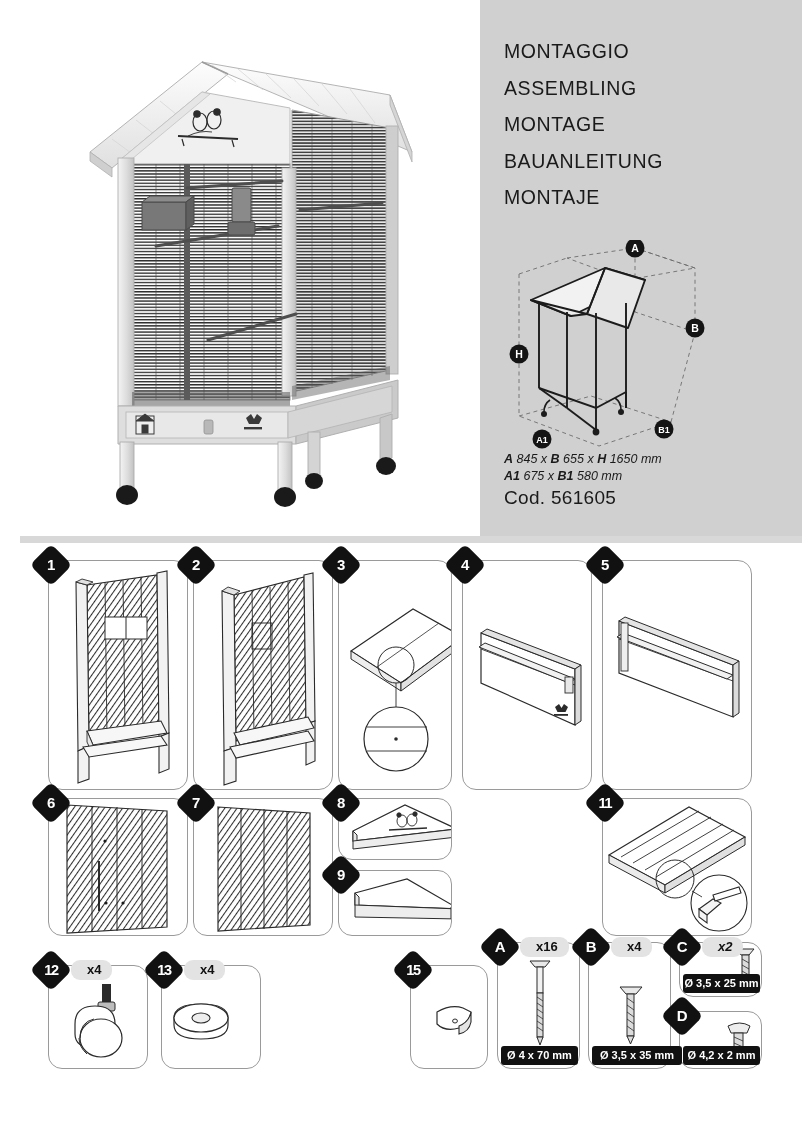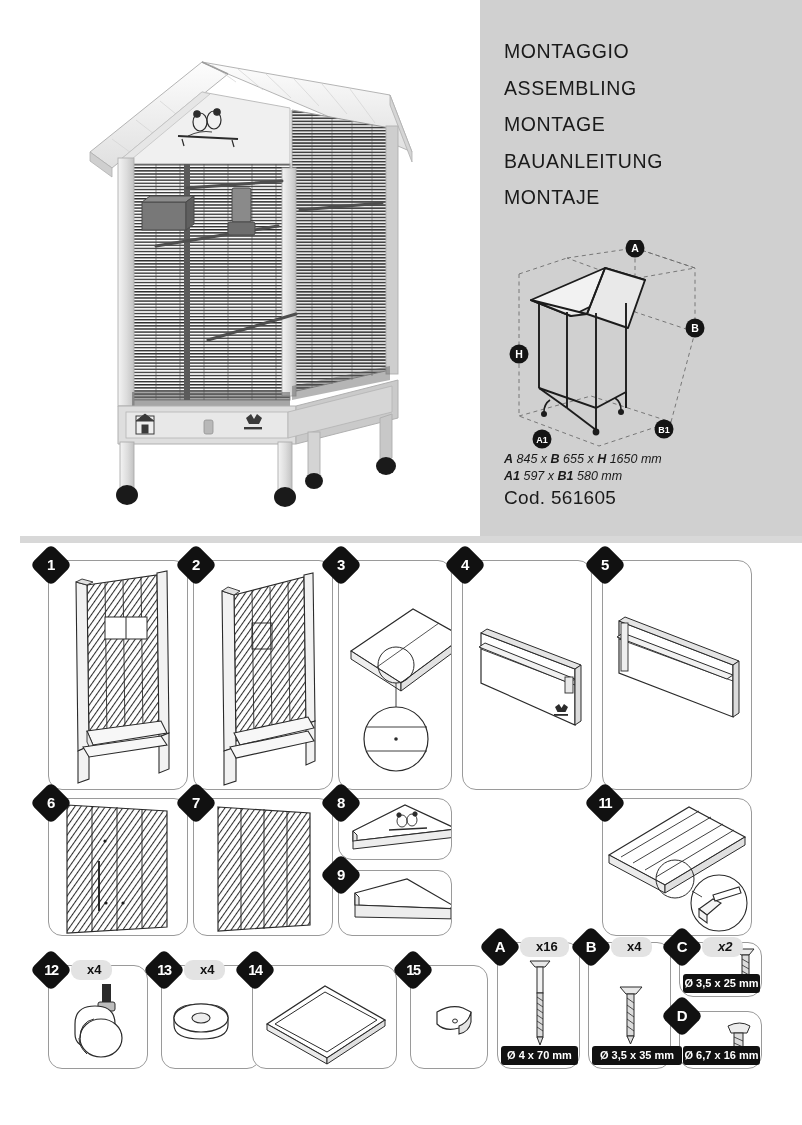--- a/index.html
+++ b/index.html
@@ -373,21 +373,21 @@
 
   <div class="specs">
     <div class="spec-line">
       <b>A</b>
       <span>845 x </span><b>B</b>
       <span>655 x </span><b>H</b>
       <span>1650 mm</span>
     </div>
     <div class="spec-line">
       <b>A1</b>
-      <span>597 x </span><b>B1</b>
+      <span>675 x </span><b>B1</b>
       <span>580 mm</span>
     </div>
     <div class="spec-code">Cod. 561605</div>
   </div>
 </div>
 
 <div class="divider"></div>
 
 <div class="parts">
 
@@ -616,32 +616,20 @@
         <path d="M12 52 q0 -14 27 -14 q27 0 27 14 l0 7 q0 14 -27 14 q-27 0 -27 -14 z" fill="#fff" stroke="#2b2b2b" stroke-width="1.2"></path>
         <ellipse cx="39" cy="52" rx="27" ry="14" fill="#fff" stroke="#2b2b2b" stroke-width="1.2"></ellipse>
         <ellipse cx="39" cy="52" rx="9" ry="5" fill="#ededed" stroke="#2b2b2b" stroke-width="1.1"></ellipse>
       </svg>
     </div>
     <div class="badge" style="left:-13px; top:-11px;"></div>
     <div class="badge-num badge-wide" style="left:-13px; top:-11px;">13</div>
     <div class="qty" style="left:22px; top:-6px;">x4</div>
   </div>
 
-  <div class="panel" style="left:252px; top:417px; width:145px; height:104px;">
-    <div class="panel-art">
-      <svg width="145" height="104" viewBox="0 0 145 104">
-        <polygon points="14,58 72,20 132,54 74,92" fill="#fff" stroke="#2b2b2b" stroke-width="1.3"></polygon>
-        <polygon points="22,58 72,26 124,54 74,86" fill="#fff" stroke="#2b2b2b" stroke-width="1"></polygon>
-        <polygon points="14,58 74,92 74,98 14,64" fill="#ebebeb" stroke="#2b2b2b" stroke-width="1"></polygon>
-        <polygon points="74,92 132,54 132,60 74,98" fill="#e0e0e0" stroke="#2b2b2b" stroke-width="1"></polygon>
-      </svg>
-    </div>
-    <div class="badge" style="left:-13px; top:-11px;"></div>
-    <div class="badge-num badge-wide" style="left:-13px; top:-11px;">14</div>
-  </div>
 
   <div class="panel" style="left:410px; top:417px; width:78px; height:104px;">
     <div class="panel-art">
       <svg width="78" height="104" viewBox="0 0 78 104">
         <path d="M26 46 q14 -8 26 -4 l8 4 q-2 12 -12 16 q-14 4 -22 -4 z" fill="#fff" stroke="#2b2b2b" stroke-width="1.2"></path>
         <path d="M60 46 l0 10 q-2 10 -12 12 l0 -8 q10 -4 12 -14 z" fill="#e4e4e4" stroke="#2b2b2b" stroke-width="1.1"></path>
         <ellipse cx="44" cy="55" rx="2.4" ry="2" fill="none" stroke="#2b2b2b" stroke-width="1"></ellipse>
       </svg>
     </div>
     <div class="badge" style="left:-13px; top:-11px;"></div>
@@ -718,16 +706,16 @@
         <rect x="54" y="21" width="9" height="17" fill="#dcdcdc" stroke="#2b2b2b" stroke-width="1"></rect>
         <g stroke="#2b2b2b" stroke-width="0.8">
           <line x1="54" y1="25" x2="63" y2="29"></line>
             <line x1="54" y1="31" x2="63" y2="35"></line>
         </g>
         <polygon points="54,38 63,38 58.5,44" fill="#dcdcdc" stroke="#2b2b2b" stroke-width="1"></polygon>
       </svg>
     </div>
     <div class="badge" style="left:-13px; top:-11px;"></div>
     <div class="badge-num" style="left:-13px; top:-11px;">D</div>
-    <div class="dimbar" style="left:3px; bottom:3px; width:77px;">Ø 6,7 x 16 mm</div>
+    <div class="dimbar" style="left:3px; bottom:3px; width:77px;">Ø 4,2 x 2 mm</div>
   </div>
 
 </div>
 
 </body></html>

